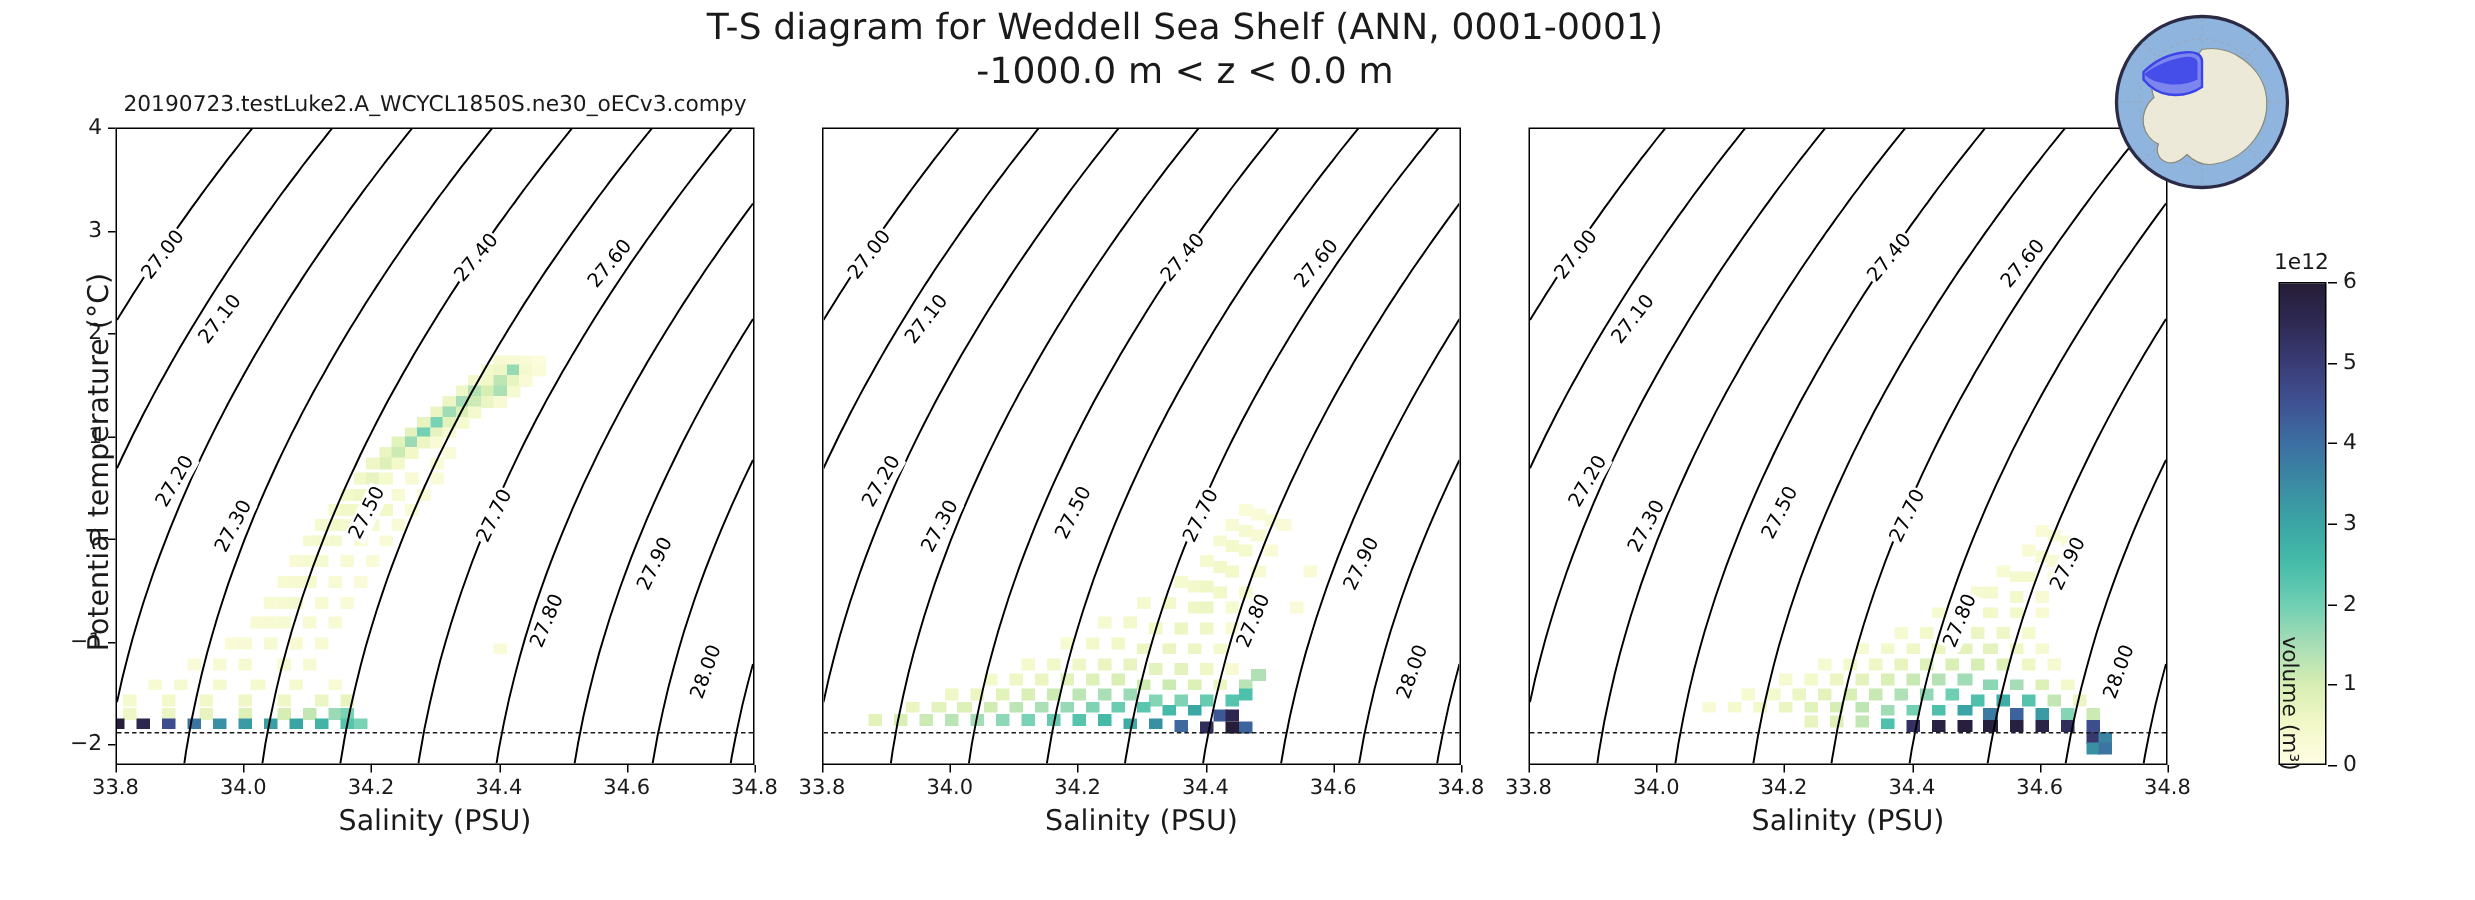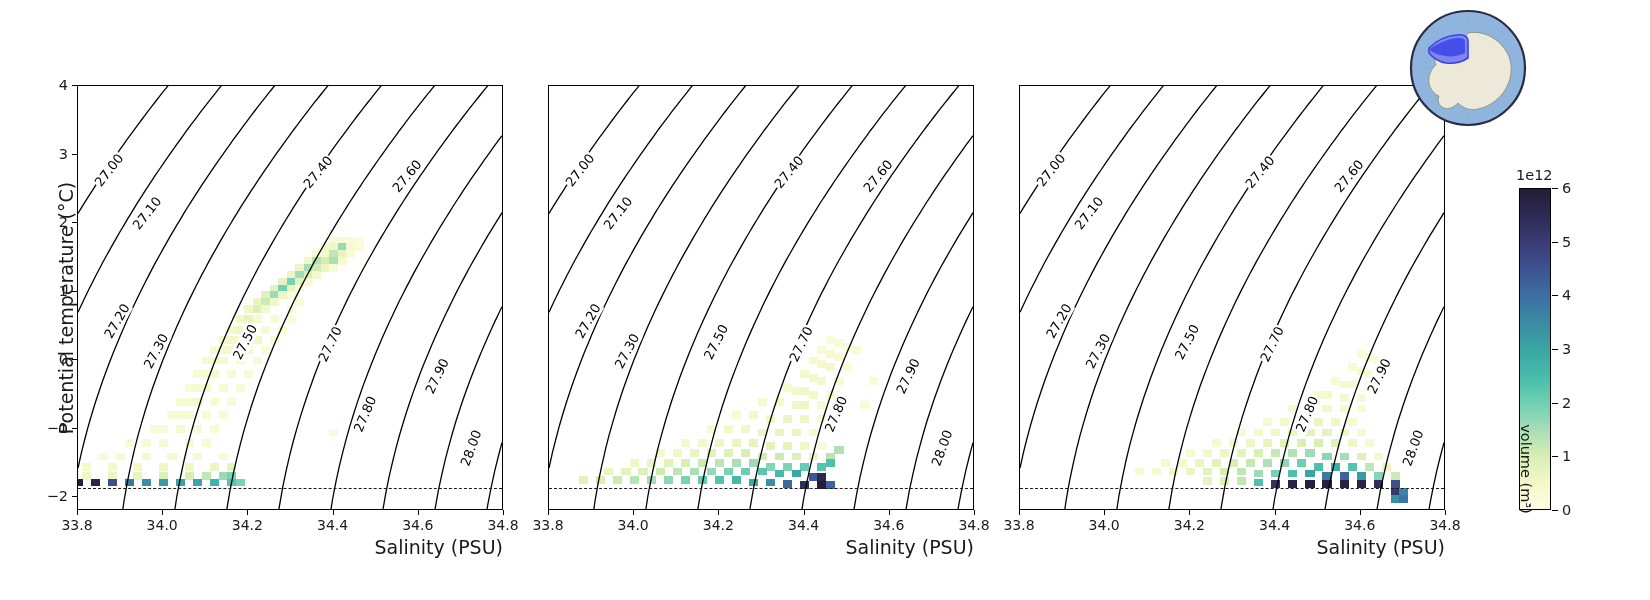--- a/index.html
+++ b/index.html
@@ -21,21 +21,21 @@
   #ptitle-2{left:1019px;width:426px;}
 
   .hm{position:absolute;inset:0;}
   .cell{position:absolute;}
   .contours{position:absolute;inset:0;}
   .freeze{position:absolute;left:0;width:100%;height:0;border-top:1.7px dashed #1a1a1a;}
 
   .xaxis{position:absolute;top:510px;height:34px;}
   .xtick{position:absolute;top:0;width:0;height:5px;border-left:1.1px solid #000;}
   .xlab{position:absolute;top:7px;font-size:14px;transform:translateX(-50%);color:#1a1a1a;white-space:nowrap;}
-  .xtitle{position:absolute;top:536px;height:30px;font-size:19px;text-align:right;color:#1a1a1a;}
+  .xtitle{position:absolute;top:536px;height:30px;font-size:19px;text-align:center;color:#1a1a1a;}
   #xtitle-0{left:77px;width:426px;}
   #xtitle-1{left:548px;width:426px;}
   #xtitle-2{left:1019px;width:426px;}
 
   #yaxis{position:absolute;left:40px;top:85px;width:37px;height:425px;}
   .ytick{position:absolute;right:0;width:5px;height:0;border-top:1.1px solid #000;}
   .ylab{position:absolute;right:9px;font-size:14.5px;transform:translateY(-50%);color:#1a1a1a;white-space:nowrap;}
   #ytitle{position:absolute;left:-184px;top:212px;width:420px;text-align:center;font-size:19px;color:#1a1a1a;
           transform:rotate(-90deg);transform-origin:center center;}
 
@@ -50,21 +50,24 @@
   #inset{position:absolute;left:1408px;top:8px;width:120px;height:120px;}
 
   .clabel{position:absolute;font-size:13px;color:#000;white-space:nowrap;background:#fff;padding:0 1px;
           transform-origin:center center;}
 </style>
 </head>
 <body>
 
 <div id="fig">
 
-
+  <div class="ttl" id="title-main">T-S diagram for Weddell Sea Shelf (ANN, 0001-0001)</div>
+  <div class="ttl" id="title-sub">-1000.0 m &lt; z &lt; 0.0 m</div>
+
+  <div class="ptitle" id="ptitle-0">20190723.testLuke2.A_WCYCL1850S.ne30_oECv3.compy</div>
 
   <div class="panel" id="panel-0">
     <div class="hm">
         <div class="cell" style="left: 251.34px; top: 150.635px; width: 9.12px; height: 7.79758px; background: rgb(248, 250, 212);"></div>
         <div class="cell" style="left: 259.86px; top: 150.635px; width: 9.12px; height: 7.79758px; background: rgb(247, 250, 211);"></div>
         <div class="cell" style="left: 268.38px; top: 150.635px; width: 9.12px; height: 7.79758px; background: rgb(249, 251, 216);"></div>
         <div class="cell" style="left: 276.9px; top: 150.635px; width: 9.12px; height: 7.79758px; background: rgb(252, 252, 221);"></div>
         <div class="cell" style="left: 242.82px; top: 157.49px; width: 9.12px; height: 7.79758px; background: rgb(243, 249, 203);"></div>
         <div class="cell" style="left: 251.34px; top: 157.49px; width: 9.12px; height: 7.79758px; background: rgb(239, 247, 198);"></div>
         <div class="cell" style="left: 259.86px; top: 157.49px; width: 9.12px; height: 7.79758px; background: rgb(149, 217, 181);"></div>

